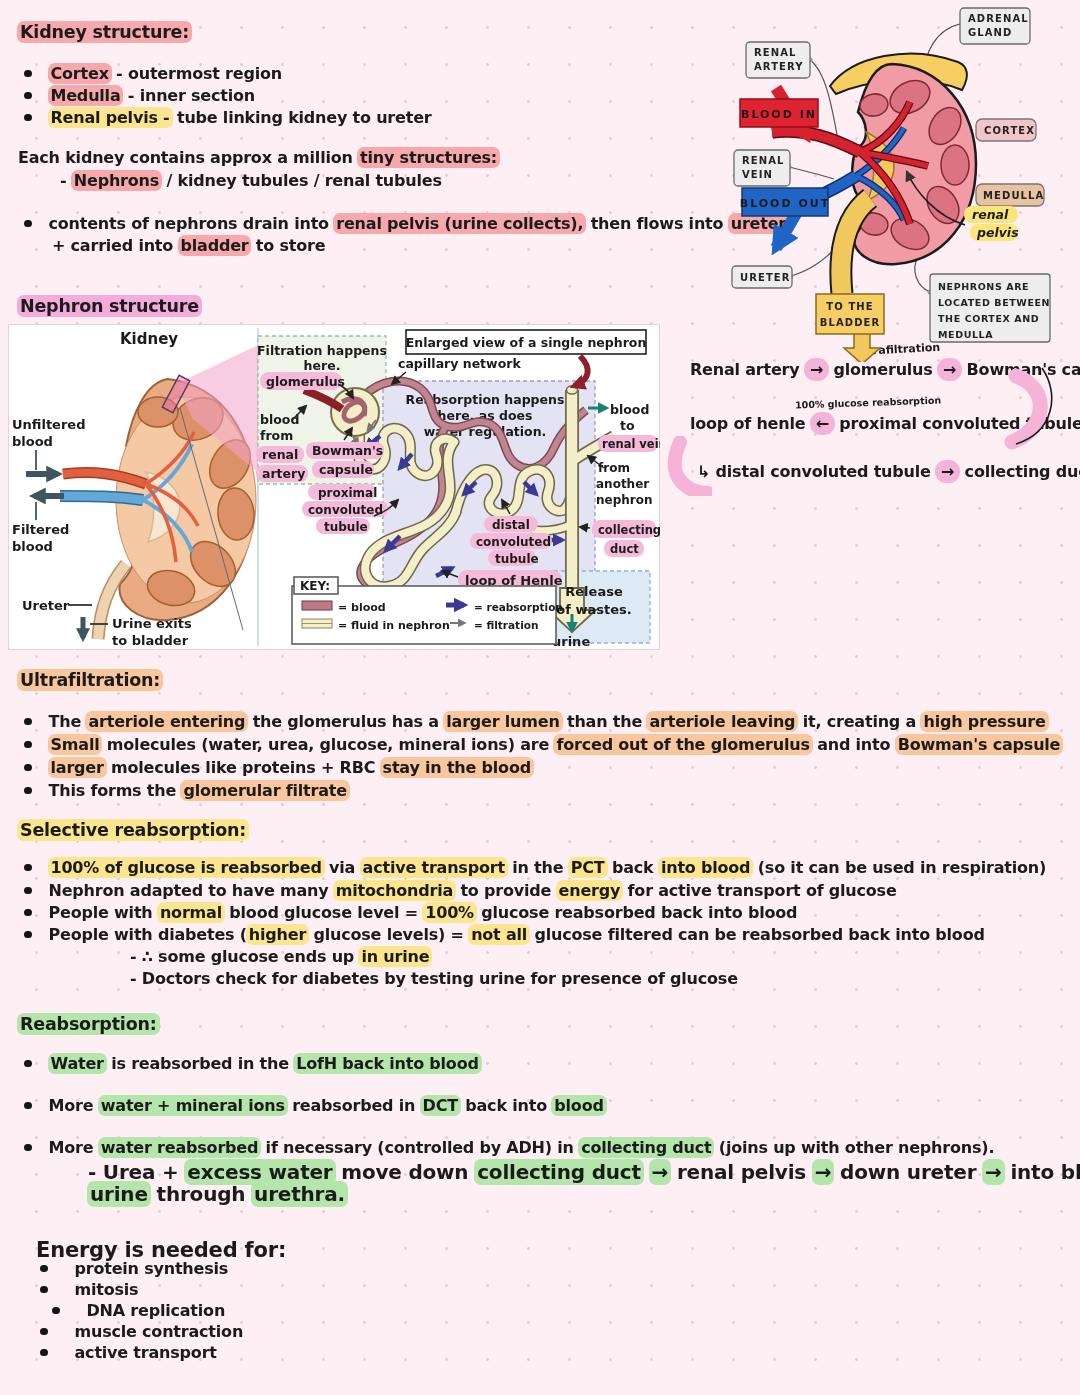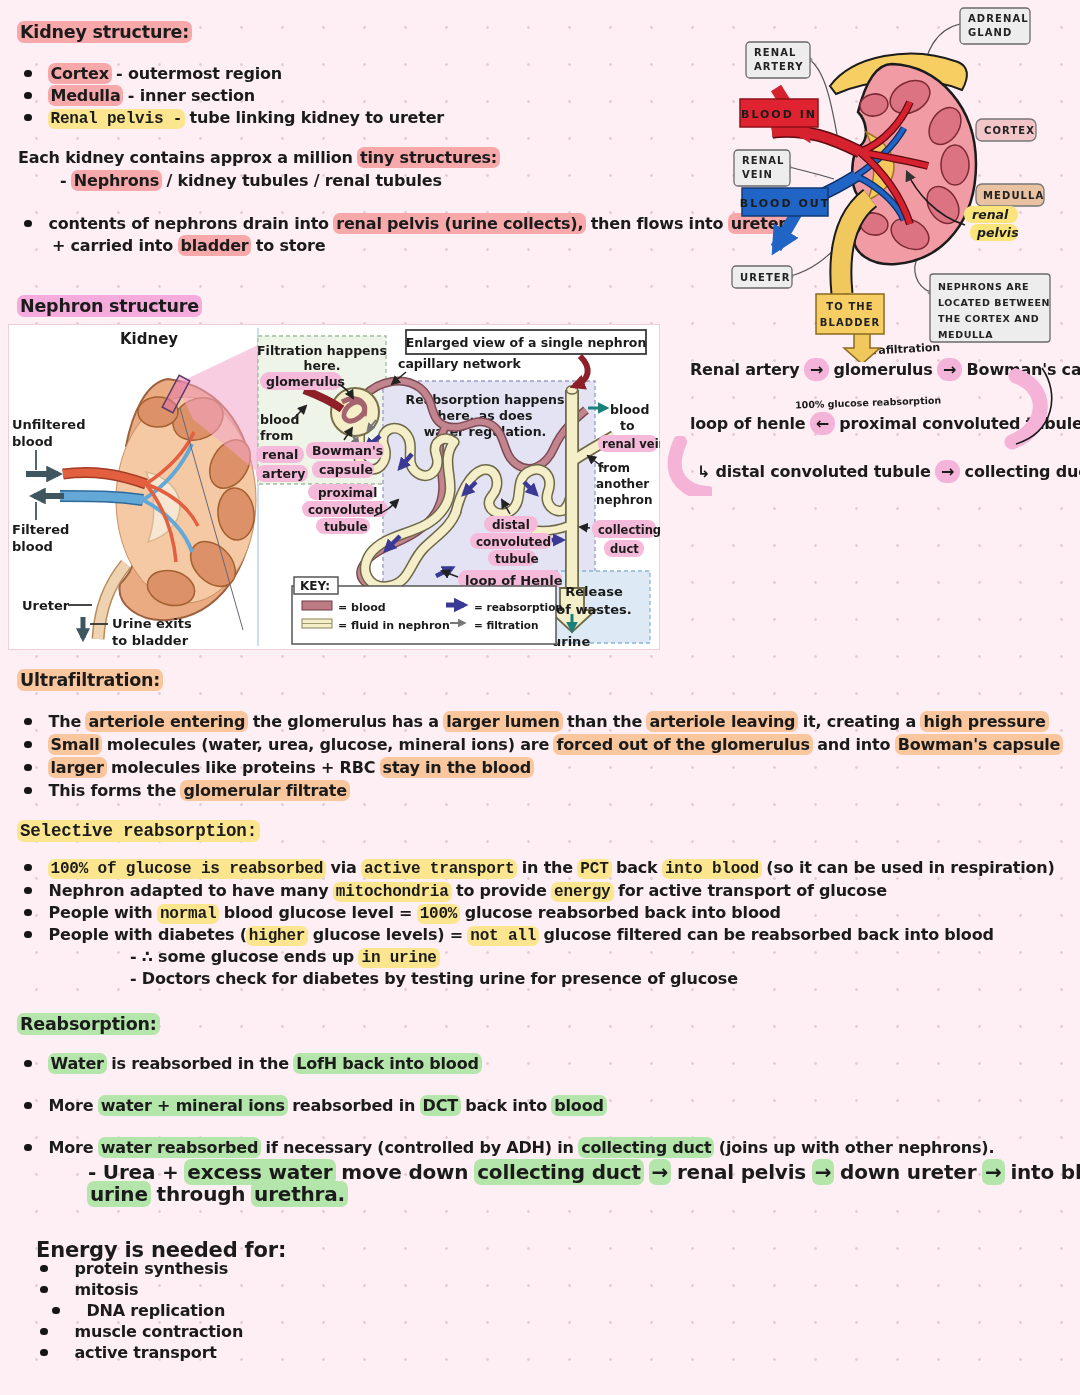--- a/index.html
+++ b/index.html
@@ -11,21 +11,21 @@
   .line{position:absolute;white-space:nowrap;font-weight:700;font-size:16px;letter-spacing:-0.2px;}
   .h1{font-size:17.5px;}
   .flowline{font-size:16px;}
   .sm{font-size:20px;}
   .bullet::before{content:"";display:inline-block;width:7.5px;height:7.5px;border-radius:50%;
     background:#151515;margin-right:17px;vertical-align:2px;}
   .bullet2::before{content:"";display:inline-block;width:7.5px;height:7.5px;border-radius:50%;
     background:#151515;margin-right:27px;vertical-align:2px;}
   .hl{border-radius:7px;padding:1px 3px;margin:0 -1px;}
   .hl-red{background:#f7a8ab;}
-  .hl-yellow{background:#fbe58e;font-family:Liberation Mono, monospace;}
+  .hl-yellow{background:#fbe58e;}
   .hl-magenta{background:#f5abdc;}
   .hl-peach{background:#f9c69e;margin-top:21px;}
   .hl-green{background:#b4e5aa;}
   .hl-blob{background:#f4b3d8;border-radius:11px;padding:2px 6px;}
   .ann{position:absolute;font-weight:700;white-space:nowrap;}
   .abs{position:absolute;}
   svg text{font-family:"DejaVu Sans",sans-serif;font-weight:700;fill:#1b1b1b;}
   .tg{font-size:10px;letter-spacing:1.1px;fill:#222;}
   .tgn{font-size:9.5px;letter-spacing:0.6px;fill:#222;}
 </style>

